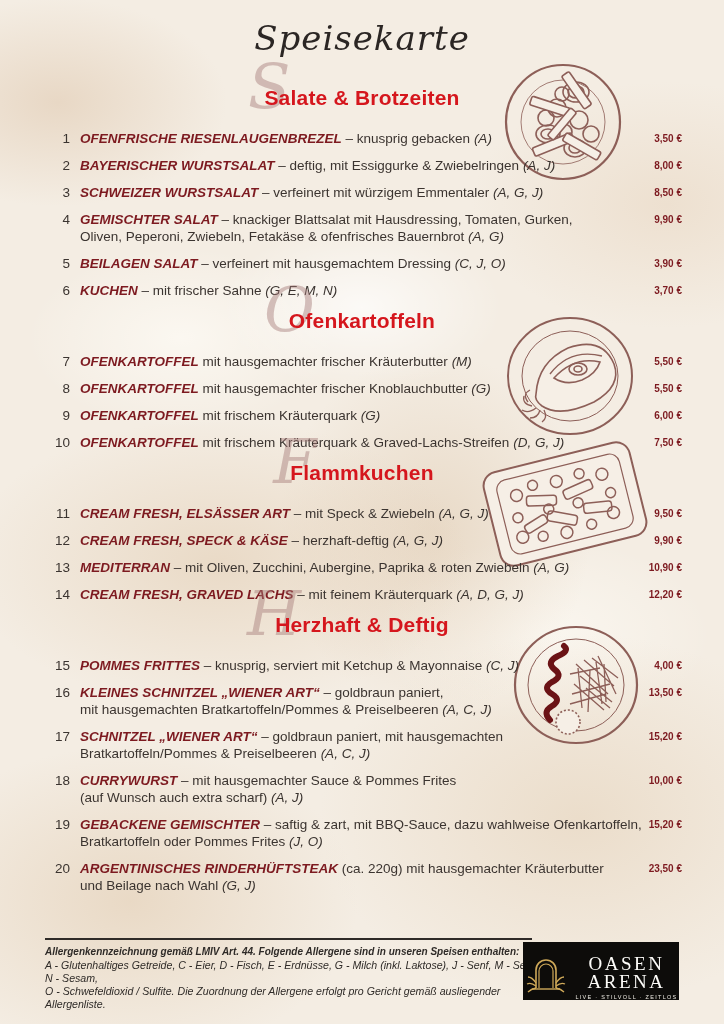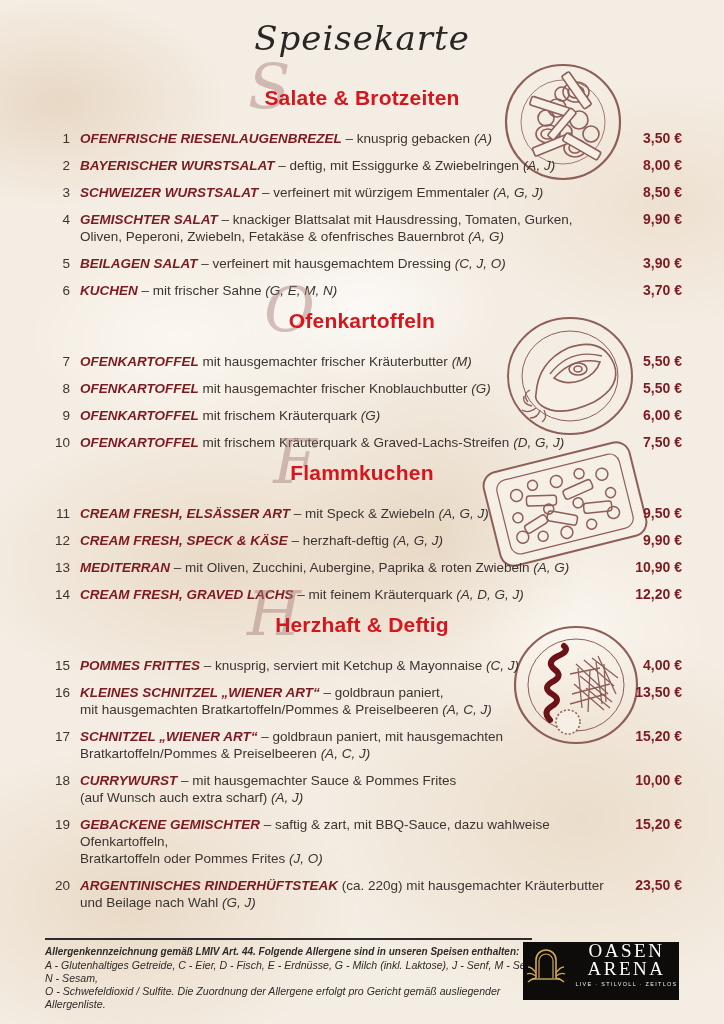--- a/index.html
+++ b/index.html
@@ -34,35 +34,35 @@
   .sec-title{
     position:relative;z-index:1;margin:0;display:inline-block;
     font-size:21px;font-weight:bold;color:#d5161d;letter-spacing:.2px;
   }
   .items{padding:0 42px 0 46px;}
   .item{display:flex;align-items:flex-start;margin-bottom:10px;font-size:13.5px;line-height:17px;color:#3b3430;}
   .item .num{flex:0 0 24px;text-align:right;margin-right:10px;}
   .item .content{width:562px;}
   .item .nm{font-weight:bold;color:#7d1a20;font-style:italic;}
   .item .alg{font-style:italic;}
-  .item .price{margin-left:auto;font-weight:bold;color:#7d1a20;white-space:nowrap;font-size:14px;}
+  .item .price{margin-left:auto;font-weight:bold;color:#7d1a20;white-space:nowrap;font-size:10px;}
   .ill{position:absolute;z-index:1;}
   .ill svg{display:block;}
   #ill-1{left:502px;top:58px;}
   #ill-2{left:498px;top:314px;}
   #ill-3{left:486px;top:450px;transform:rotate(-14deg);}
   #ill-4{left:506px;top:624px;}
   .footer{position:absolute;left:45px;top:938px;width:634px;z-index:2;}
   .divider{width:487px;border-top:2px solid #2f2b28;margin-bottom:5px;}
   .allergen-block{width:500px;font-style:italic;color:#2f2b28;}
   .allergen-heading{font-size:10px;font-weight:bold;line-height:13.5px;}
   .allergen-line{font-size:10.6px;line-height:13.2px;}
   .logo{
     position:absolute;right:0px;top:4px;width:156px;height:58px;background:#0d0c0a;
-    display:flex;align-items:flex-start;justify-content:center;gap:7px;
+    display:flex;align-items:flex-end;justify-content:center;gap:7px;
   }
   .logo-text{text-align:center;color:#fdfcf9;}
   .logo-line{font-family:"Liberation Serif",serif;font-size:19px;line-height:18px;letter-spacing:2.5px;}
   .logo-tagline{margin-top:3px;font-size:5.5px;letter-spacing:1.3px;color:#efece4;}
 </style>
 </head>
 <body>
 
 <div class="page">
 

